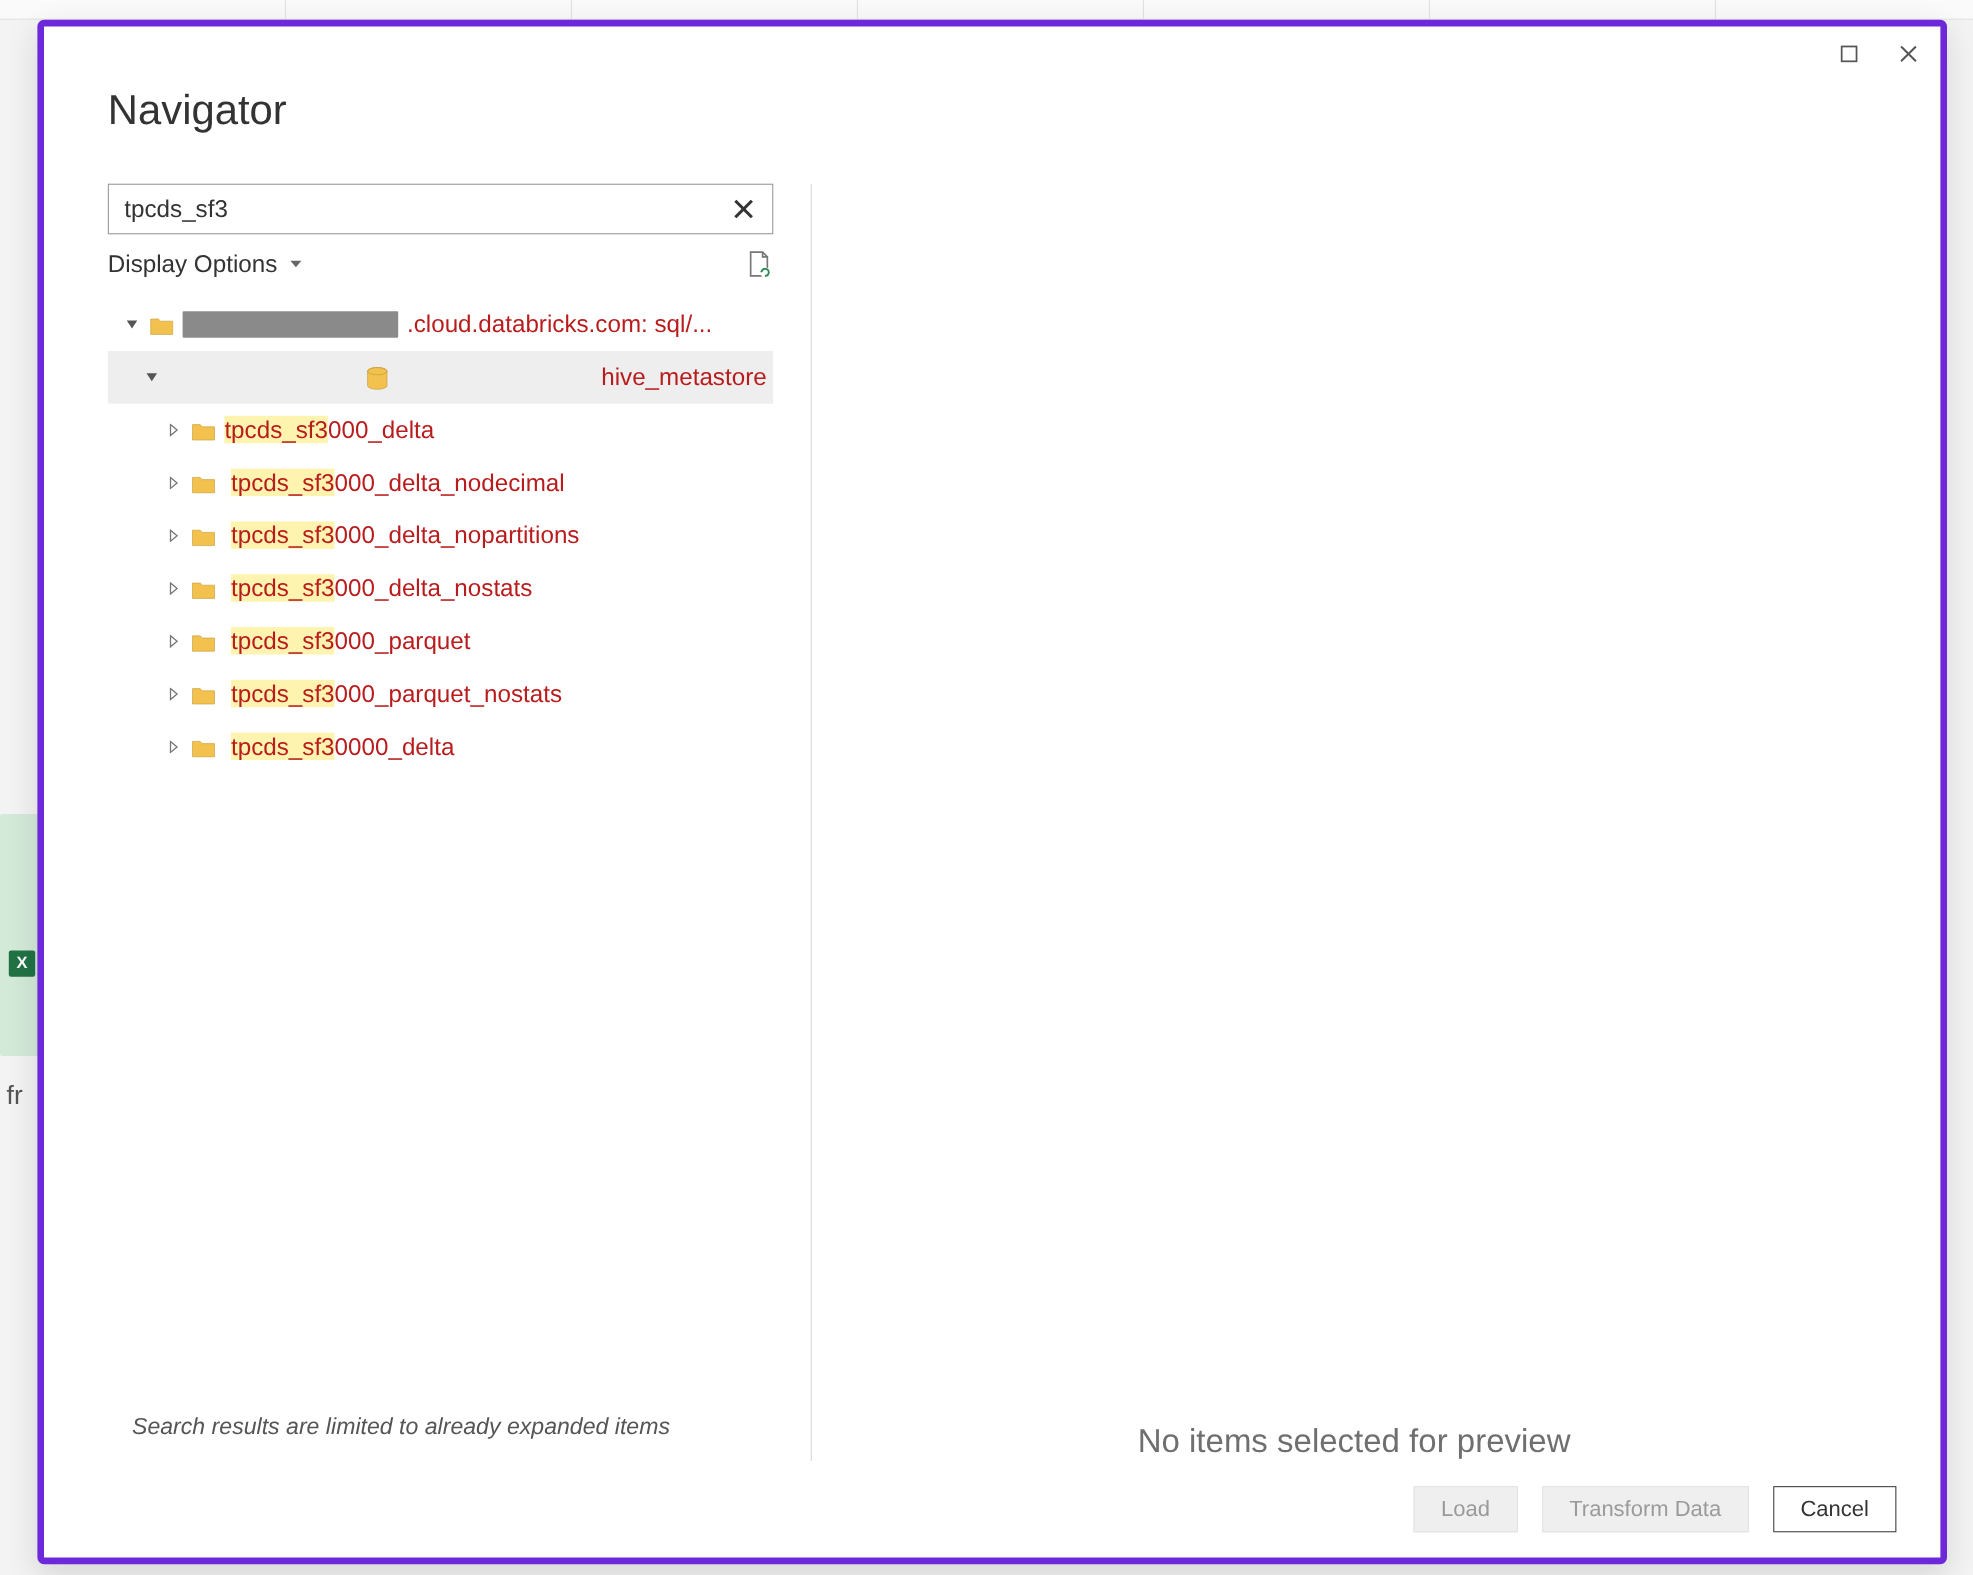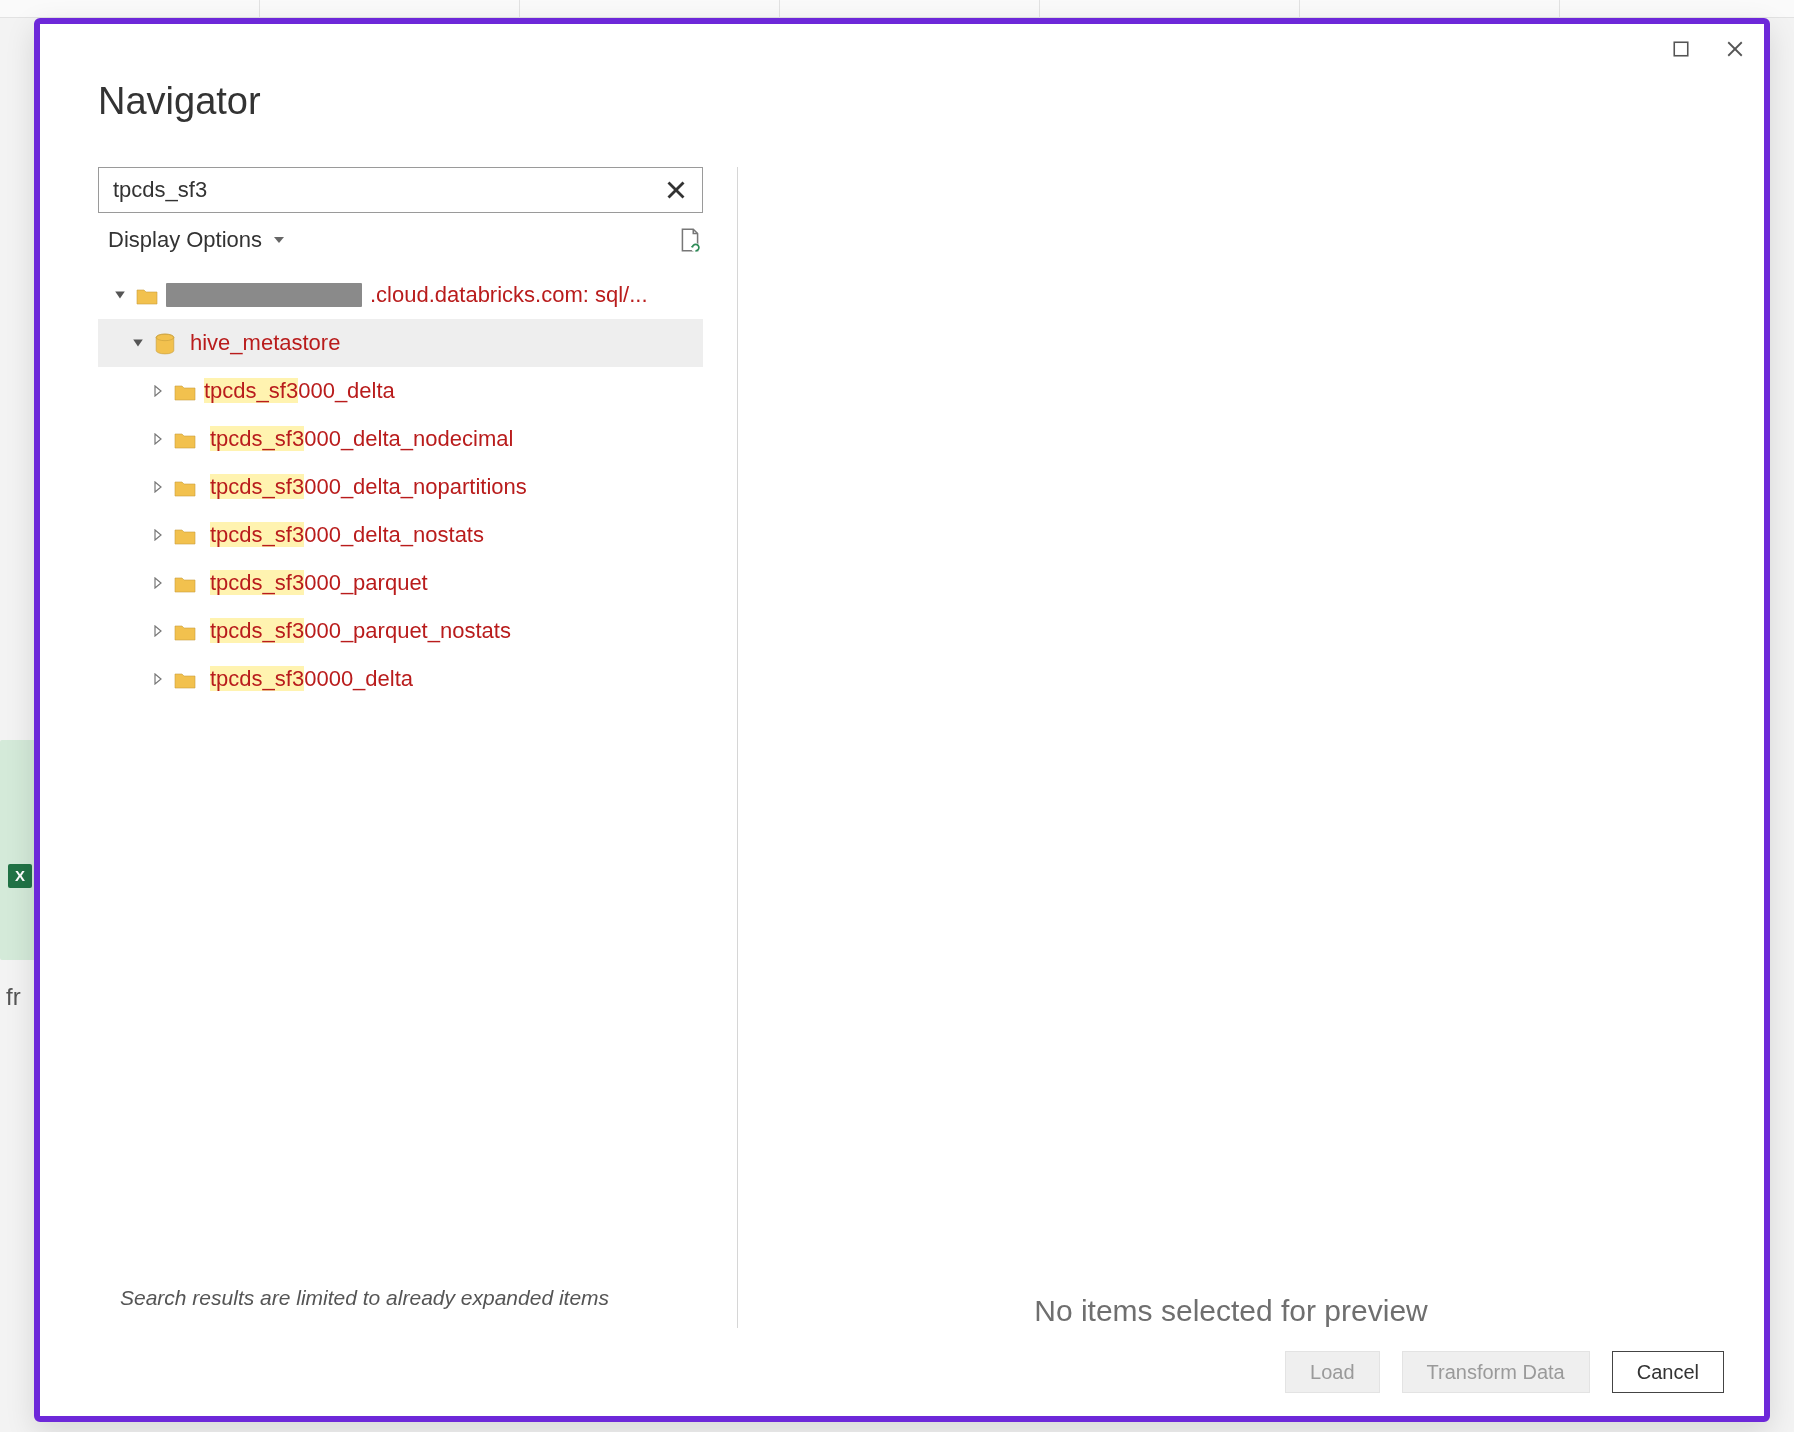--- a/index.html
+++ b/index.html
@@ -155,21 +155,20 @@
     margin-top: 14px;
     padding-right: 2px;
   }
   .display-options {
     display: flex;
     align-items: center;
     gap: 8px;
     color: #333;
     font-size: 22px;
     cursor: pointer;
-    margin-left: 10px;
   }
   .caret-down {
     width: 0; height: 0;
     border-left: 5px solid transparent;
     border-right: 5px solid transparent;
     border-top: 6px solid #666;
     margin-left: 4px;
   }
   .refresh-icon {
     width: 22px; height: 26px; cursor: pointer;
@@ -188,21 +187,21 @@
     align-items: center;
     height: 48px;
     gap: 8px;
     white-space: nowrap;
     font-size: 22px;
     color: #b91c1c;
     cursor: pointer;
     padding-right: 6px;
   }
   .tree-row.level-0 { padding-left: 14px; }
-  .tree-row.level-1 { padding-left: 32px; }
+  .tree-row.level-1 { padding-left: 32px; justify-content: space-between; }
   .tree-row.level-2 { padding-left: 52px; }
   .tree-row.selected { background: #eeeeee; }
 
   .expander {
     width: 16px; height: 16px;
     display: flex; align-items: center; justify-content: center;
     color: #666;
   }
   .expander.expanded svg { transform: rotate(0deg); }
   .expander.collapsed svg { transform: rotate(0deg); }

